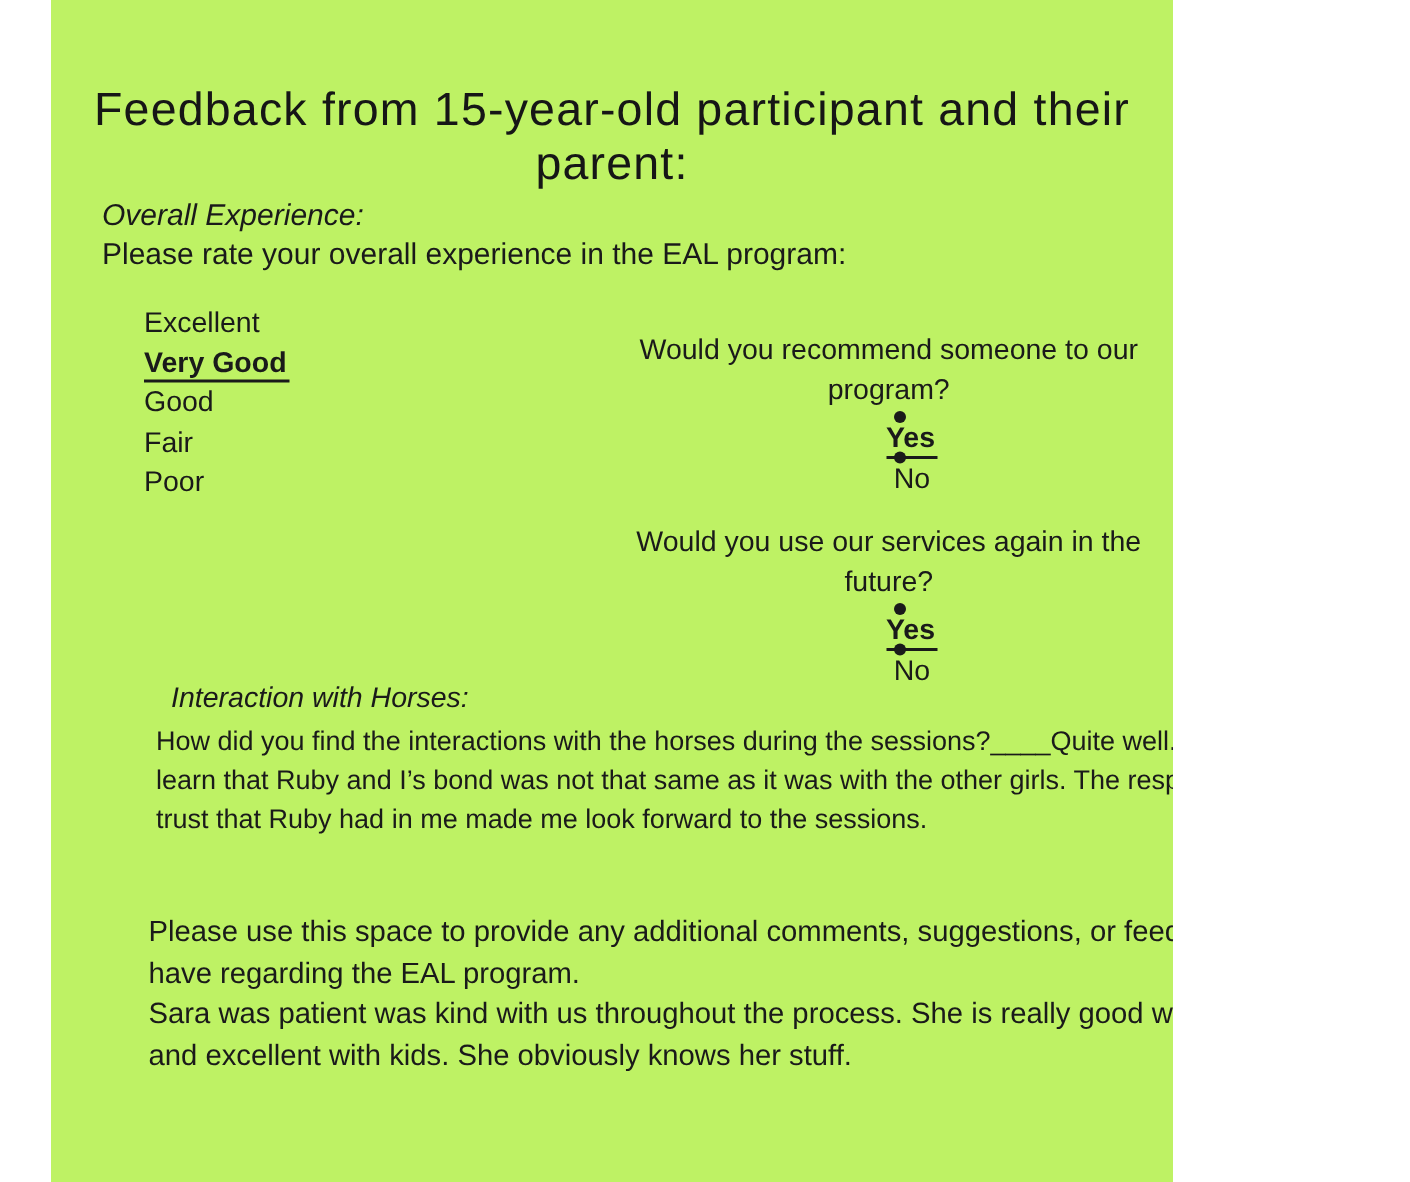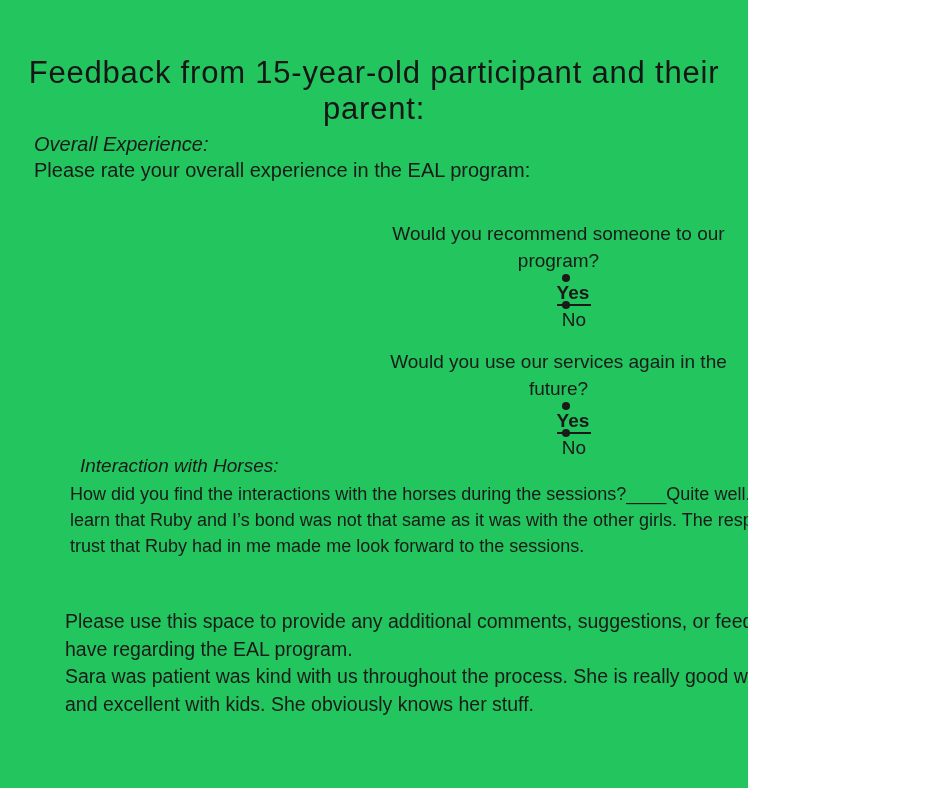--- a/index.html
+++ b/index.html
@@ -8,22 +8,23 @@
     width: 940px;
     height: 788px;
     background: #ffffff;
     font-family: "Liberation Sans", sans-serif;
     color: #1a1a1a;
   }
   .page {
     position: relative;
     width: 748px;
     height: 788px;
-    background: #22c55e;
+    background: #bef264;
     overflow: hidden;
+    margin-left: 34px;
   }
 
   
   .doc-title {
     position: absolute;
     top: 55px;
     left: 0;
     width: 100%;
     text-align: center;
     font-size: 31px;
@@ -120,20 +121,27 @@
 
 <div class="page">
 
   <div class="doc-title">Feedback from 15-year-old participant and their parent:</div>
 
   <div class="oe-block">
     <div class="italic-heading">Overall Experience:</div>
     <div>Please rate your overall experience in the EAL program:</div>
   </div>
 
+  <div class="rating-list">
+    <div class="rating-option"><span>Excellent</span></div>
+    <div class="rating-option"><span class="sel">Very Good</span></div>
+    <div class="rating-option"><span>Good</span></div>
+    <div class="rating-option"><span>Fair</span></div>
+    <div class="rating-option"><span>Poor</span></div>
+  </div>
 
   <div class="questions-col">
 
     <div class="question">
       <p class="q-prompt">Would you recommend someone to our program?</p>
       <div class="b-row">
         <span class="dot"></span>
         <span class="sel">Yes</span>
       </div>
       <div class="b-row">

